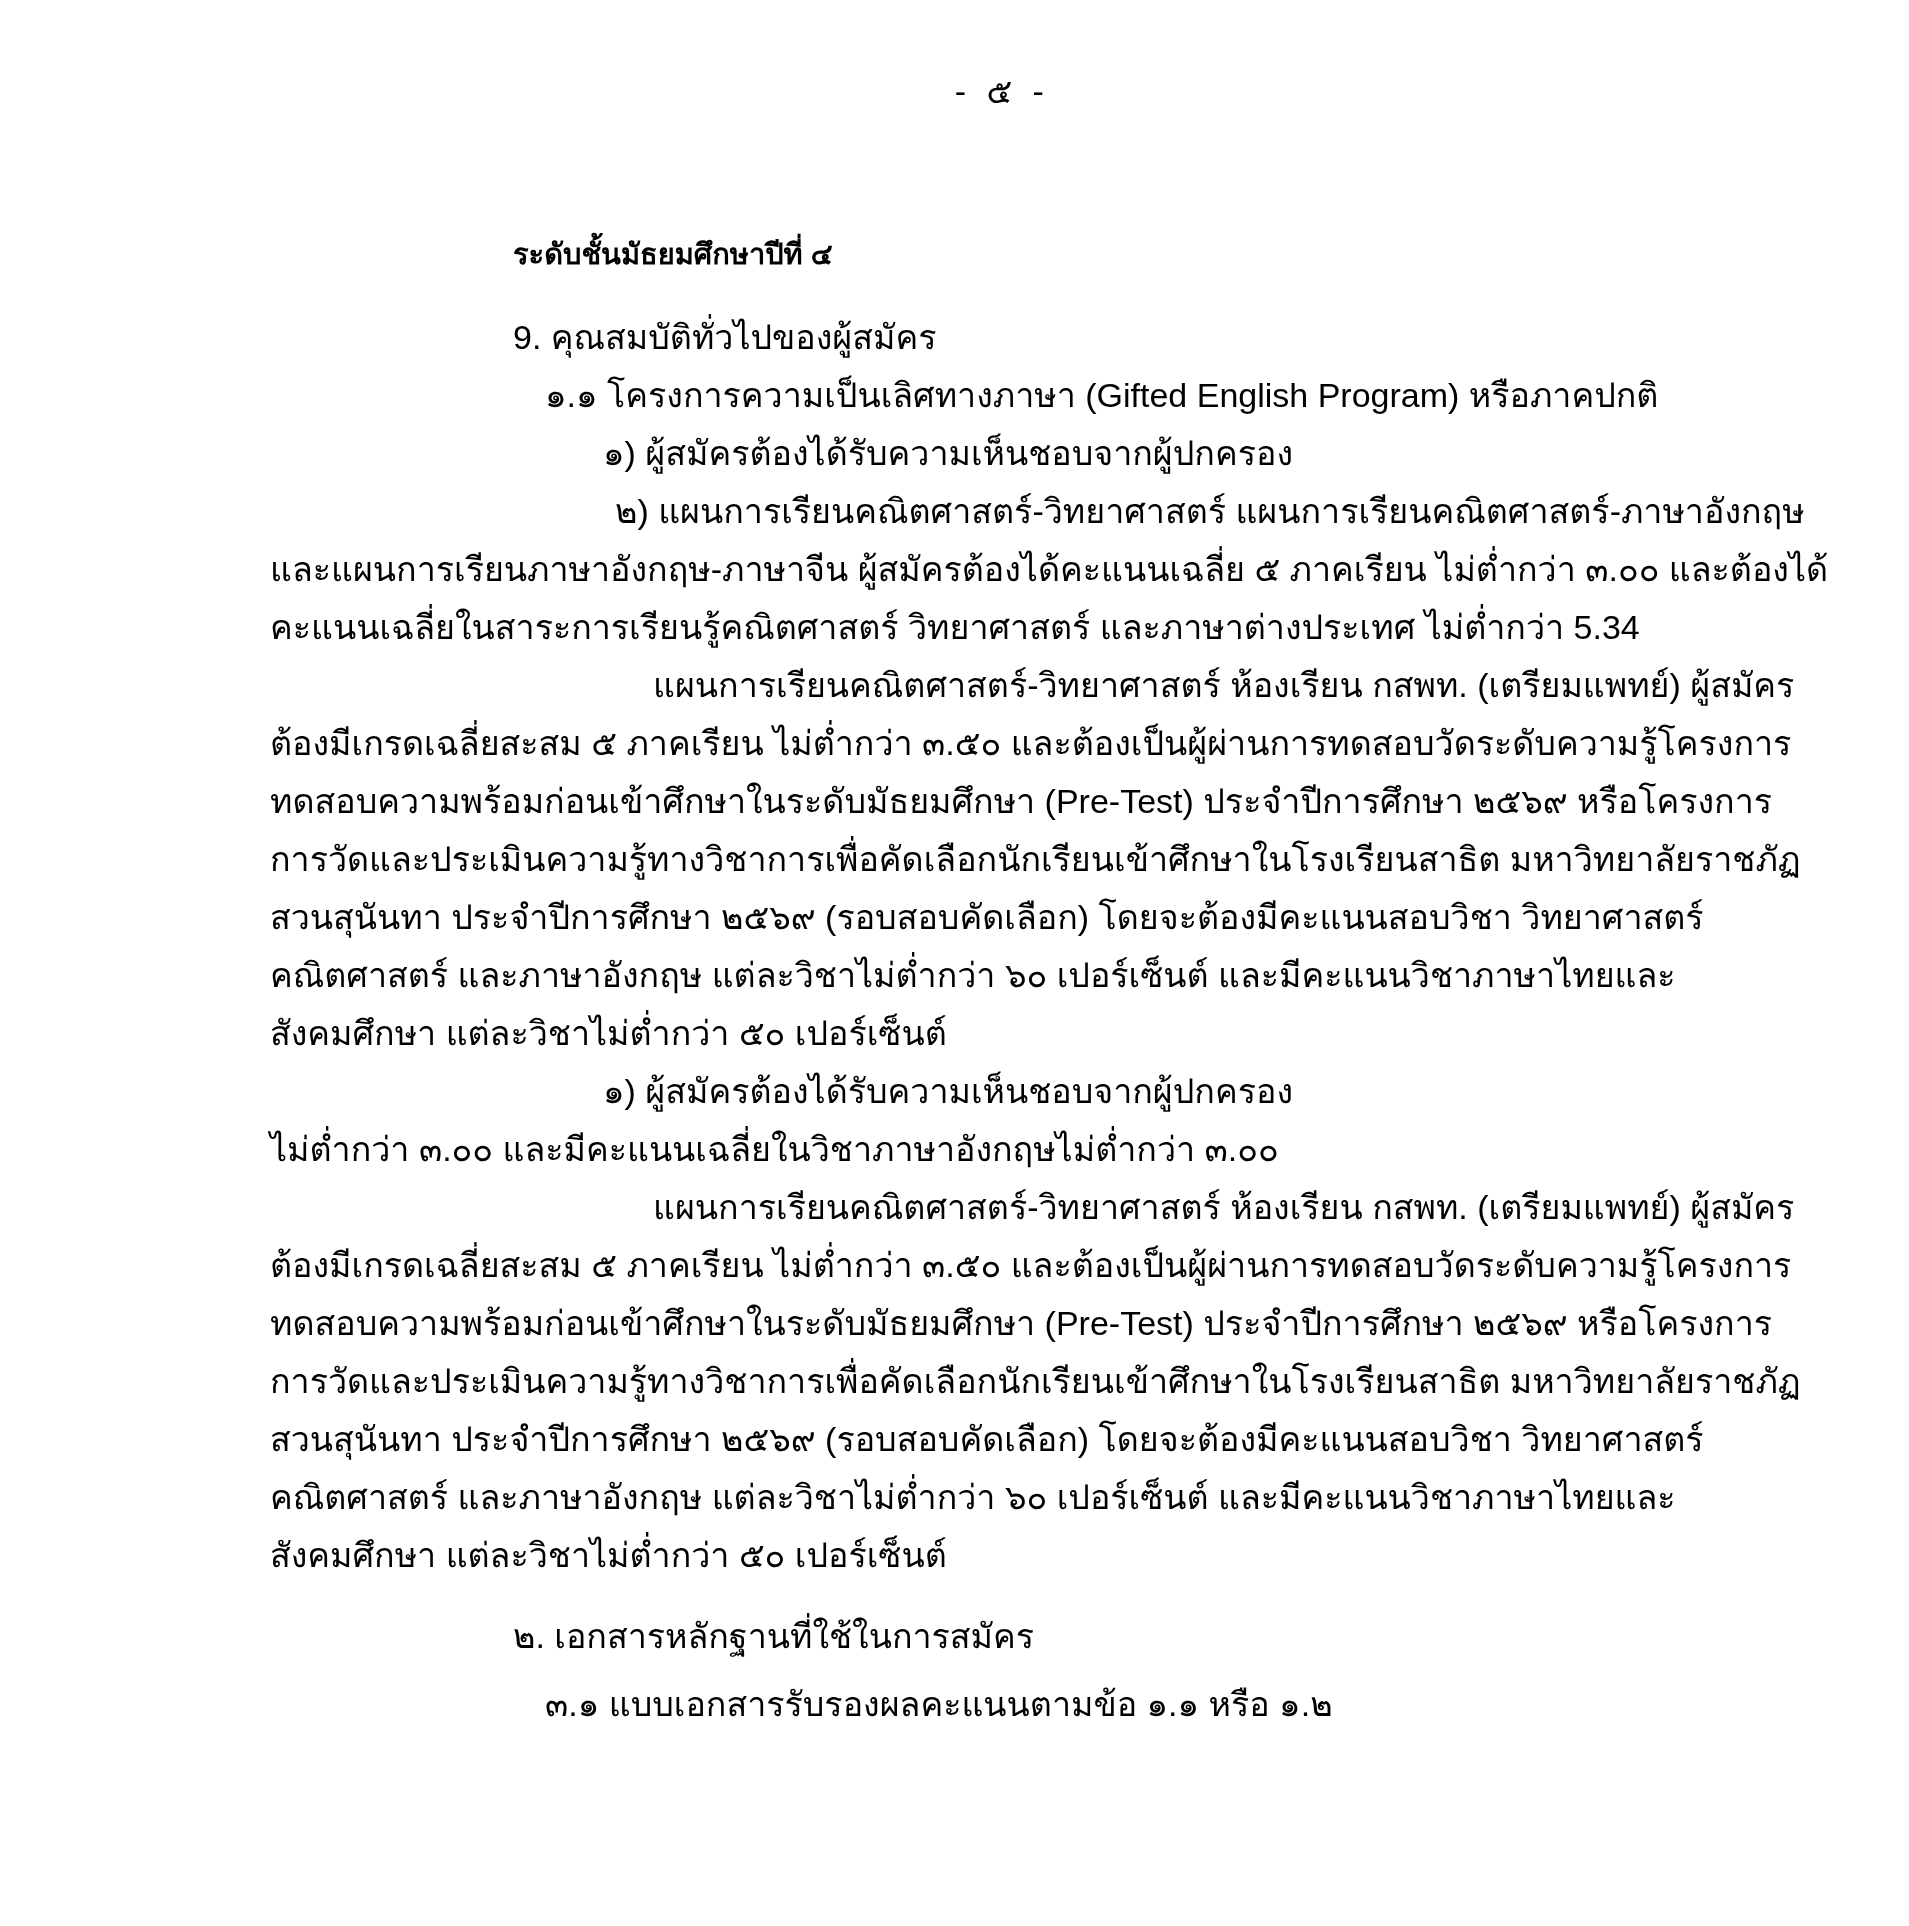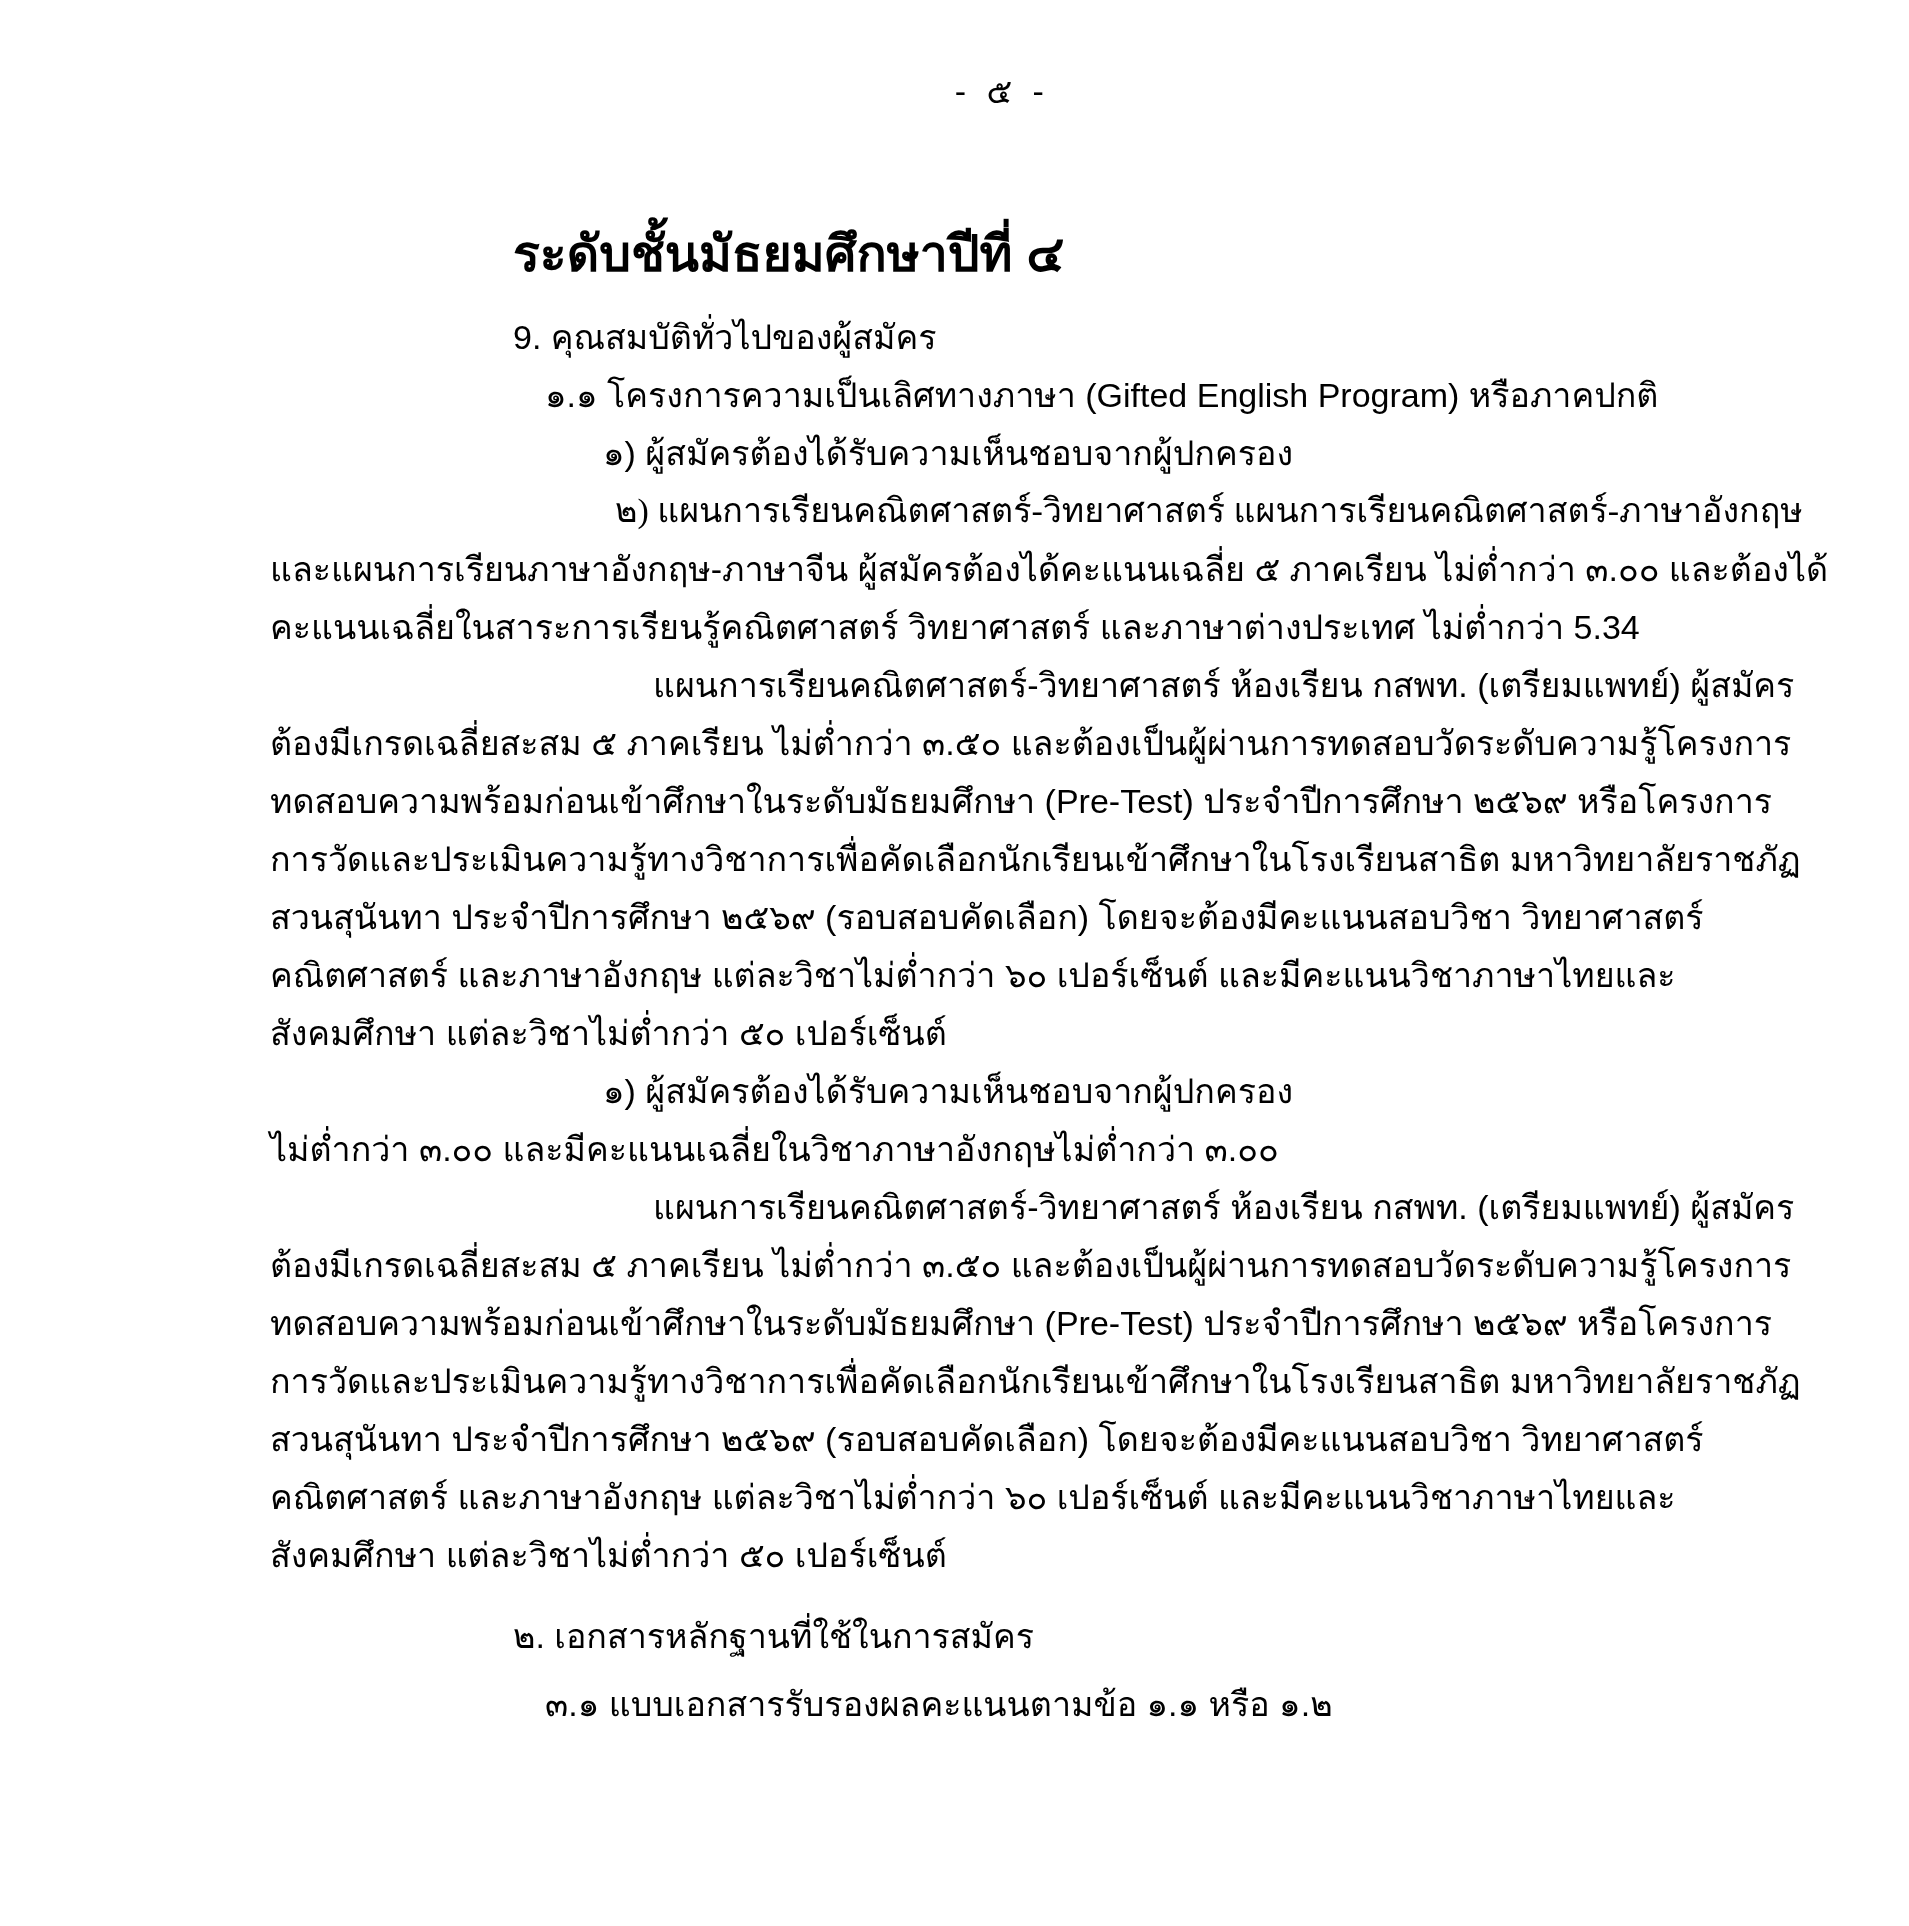--- a/index.html
+++ b/index.html
@@ -33,30 +33,30 @@
     left: 270px;
     width: 1464px;
   }
   .line {
     font-size: 34px;
     line-height: 58px;
     white-space: nowrap;
   }
   .line.title {
     font-weight: bold;
-    font-size: 50px;
+    font-size: 29px;
     line-height: 65px;
   }
   
   .indent-flush   { padding-left: 0; }
   .indent-section { padding-left: 243px; }
   .indent-sub     { padding-left: 275px; }
   .indent-subb    { padding-left: 293px; }
   .indent-num1    { padding-left: 333px; }
-  .indent-num2    { padding-left: 345px; font-family: Liberation Serif, serif; }
+  .indent-num2    { padding-left: 345px; }
   .indent-plan    { padding-left: 383px; }
 </style>
 </head>
 <body>
 
 <div class="page">
   <div class="page-number">- ๕ -</div>
   <div class="doc-body">
       <div class="line indent-section title">ระดับชั้นมัธยมศึกษาปีที่ ๔</div>
       <div class="line indent-section" style="margin-top: 21px;">9. คุณสมบัติทั่วไปของผู้สมัคร</div>

